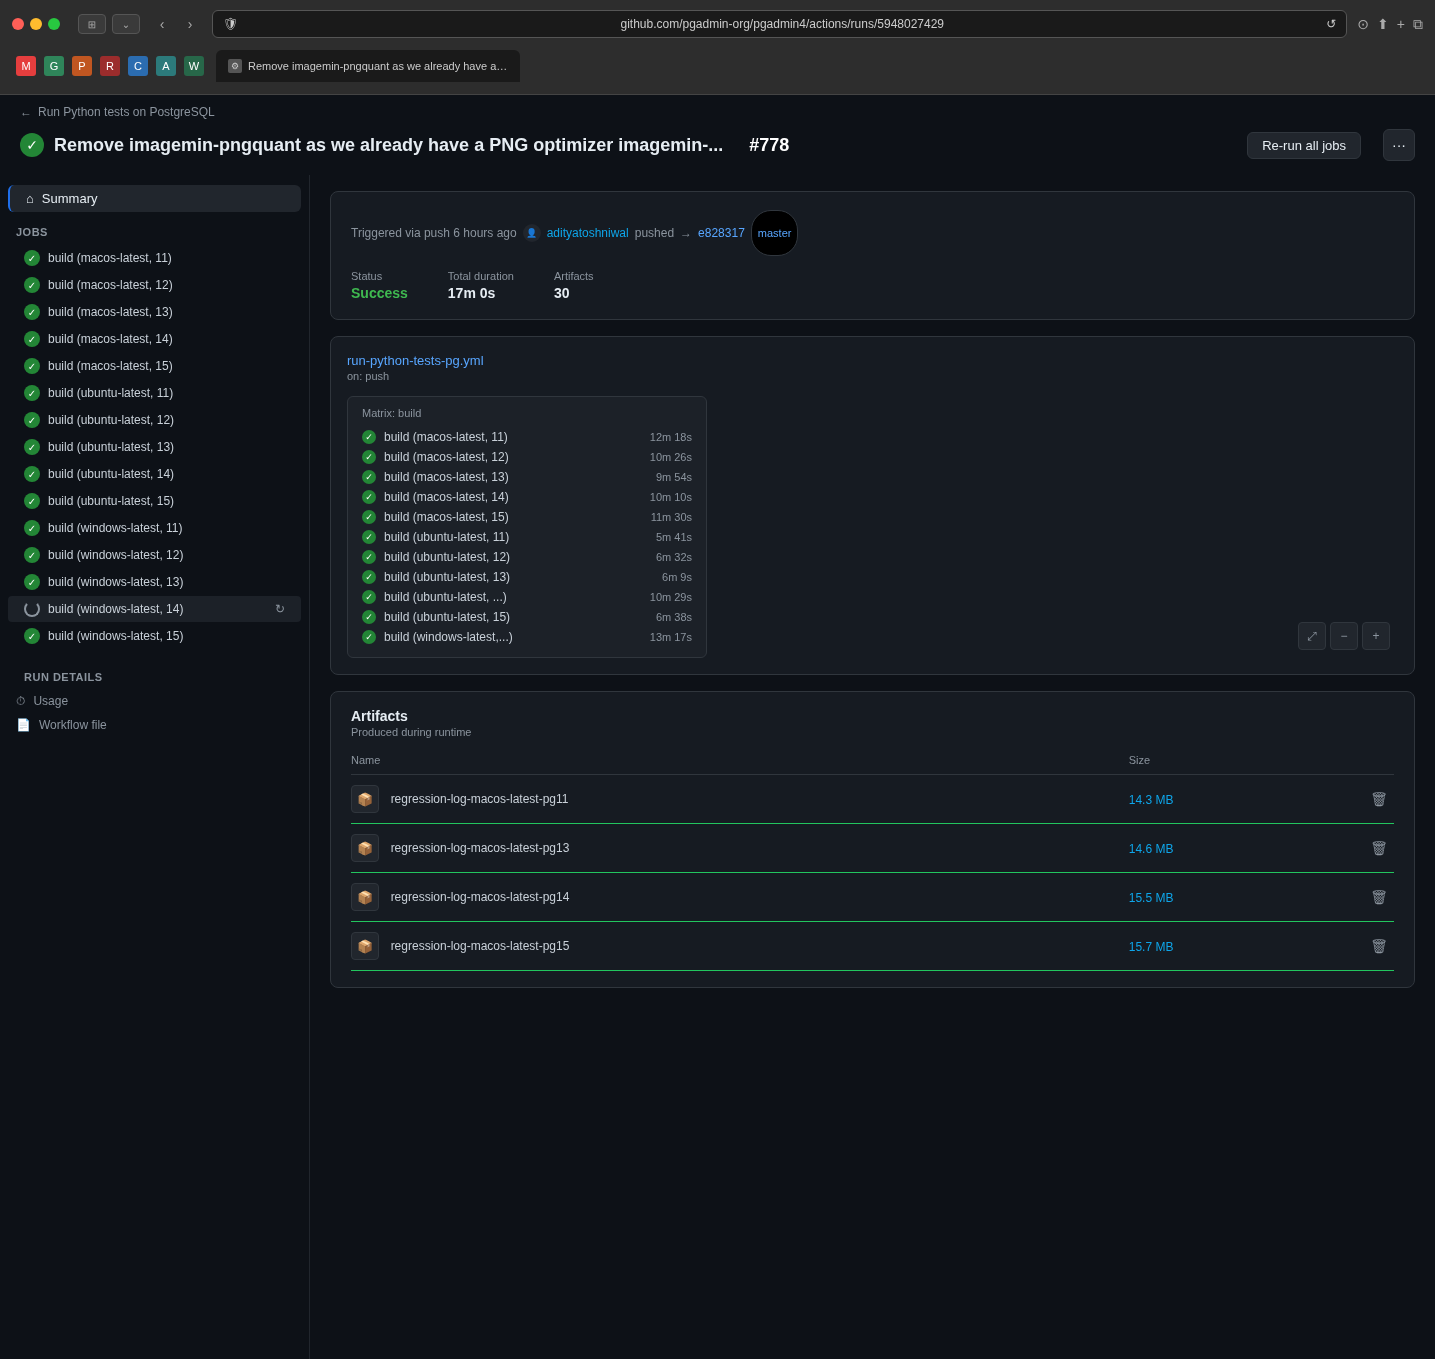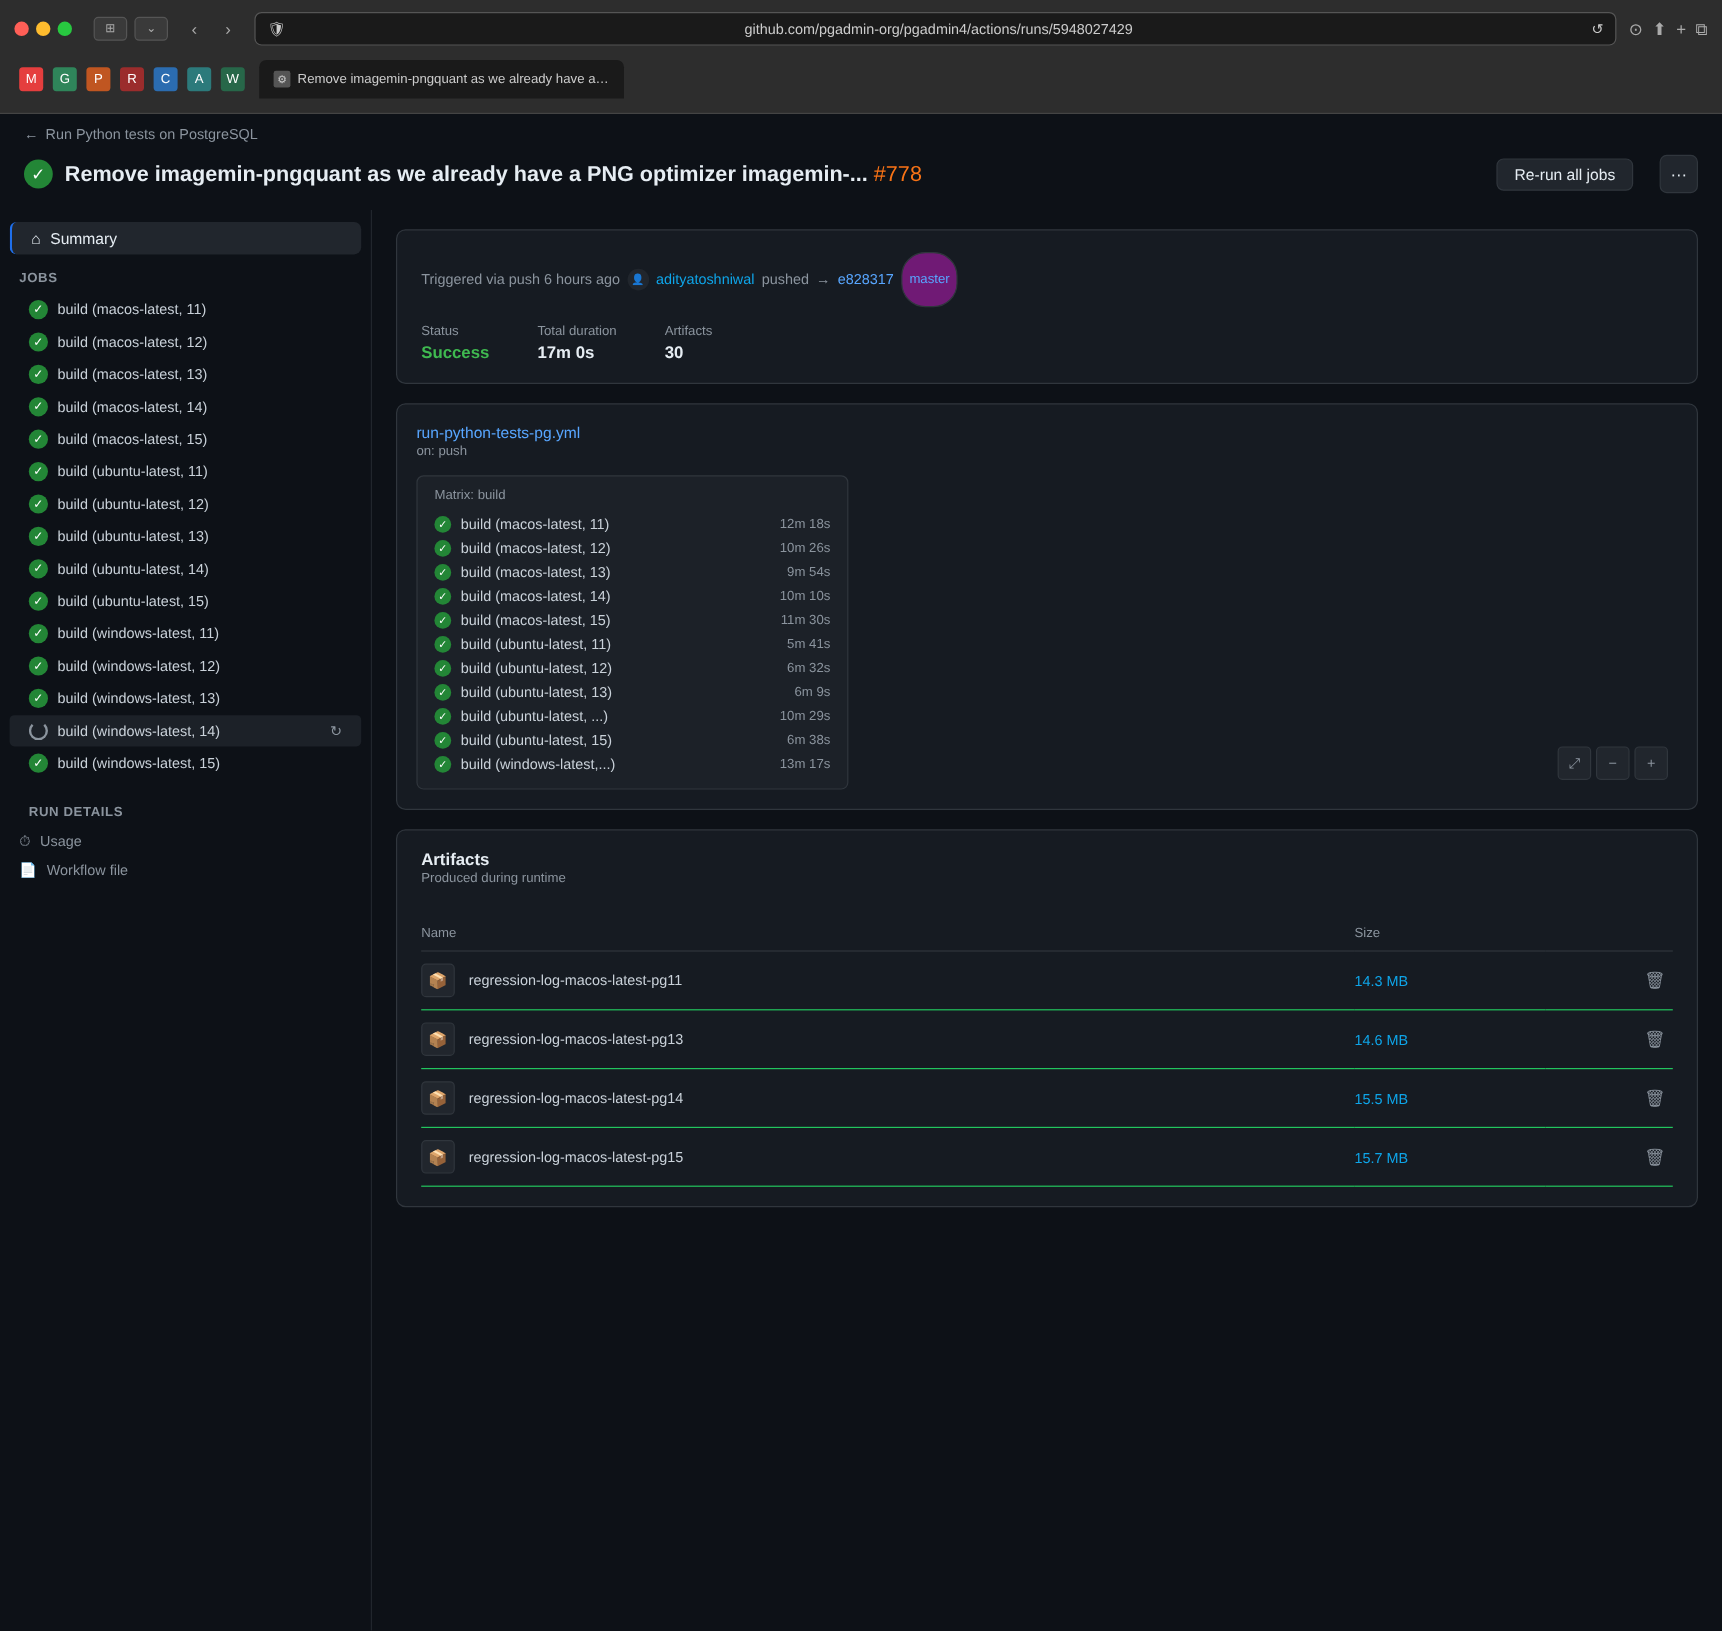--- a/index.html
+++ b/index.html
@@ -189,22 +189,23 @@
       color: white;
       font-size: 14px;
       flex-shrink: 0;
     }
     .page-title {
       font-size: 18px;
       font-weight: 600;
       color: #e6edf3;
     }
     .pr-number {
-      color: #f97316;
-      font-weight: 400;
+      color: #ffffff;
+      font-weight: 700;
+      margin-left: 21px;
     }
     .header-actions {
       display: flex;
       gap: 22px;
       align-items: center;
     }
     .btn-primary {
       background: #21262d;
       border: 1px solid #30363d;
       color: #e6edf3;
@@ -347,21 +348,21 @@
       height: 18px;
       border-radius: 50%;
       background: #21262d;
       display: flex;
       align-items: center;
       justify-content: center;
       font-size: 9px;
       color: #8b949e;
     }
     .branch-badge {
-      background: #701a75;
+      background: #000000;
       border: 1px solid #30363d;
       color: #58a6ff;
       padding: 16px 6px;
       border-radius: 20px;
       font-size: 11px;
     }
     .summary-stats {
       display: flex;
       gap: 40px;
     }
@@ -459,21 +460,21 @@
     }
     .artifacts-title {
       font-size: 14px;
       font-weight: 600;
       color: #e6edf3;
       margin-bottom: 2px;
     }
     .artifacts-subtitle {
       font-size: 11px;
       color: #8b949e;
-      margin-bottom: 30px;
+      margin-bottom: 12px;
     }
     .artifacts-table {
       width: 100%;
       border-collapse: collapse;
     }
     .artifacts-table th {
       text-align: left;
       color: #8b949e;
       font-size: 11px;
       font-weight: 500;

